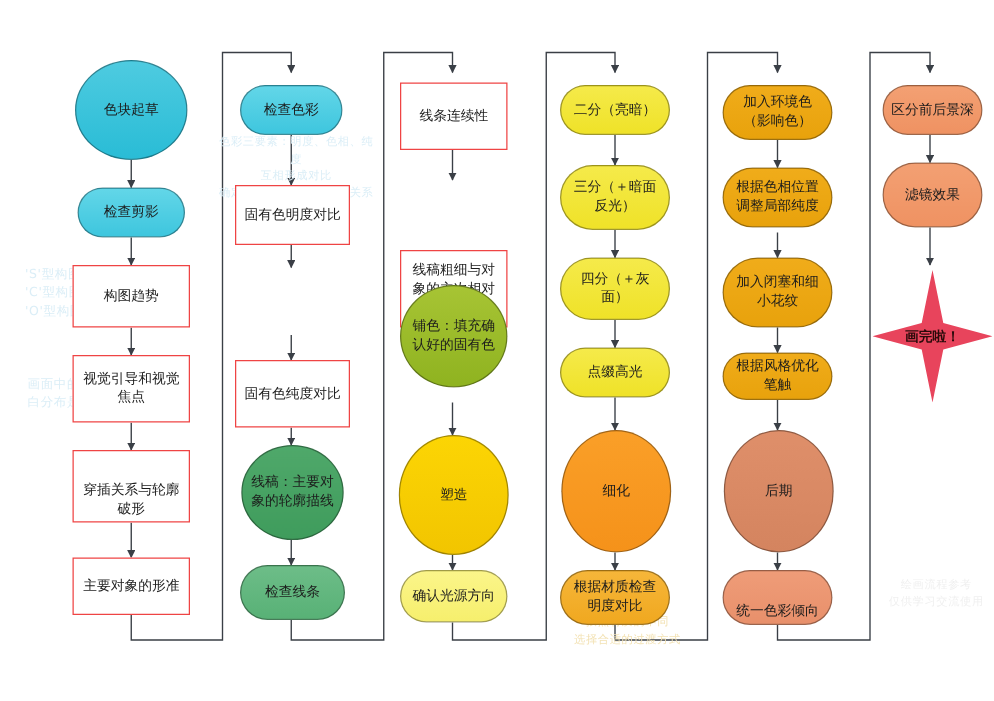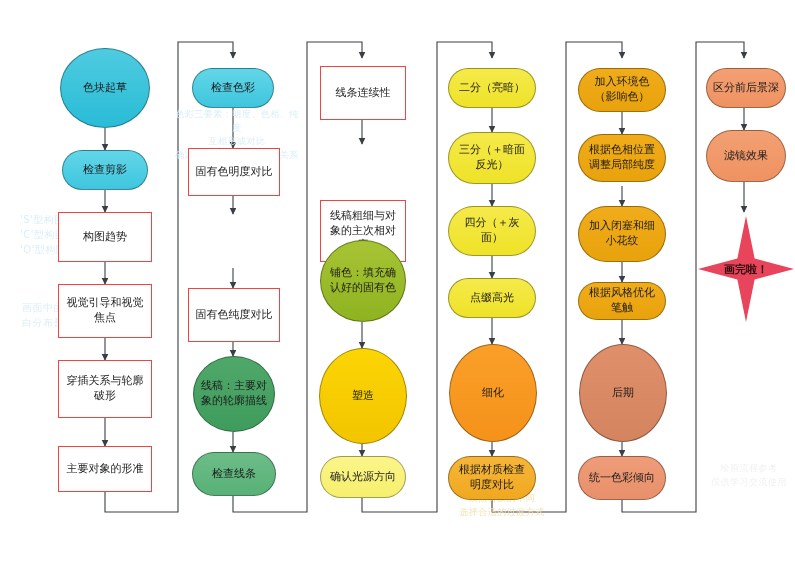--- a/index.html
+++ b/index.html
@@ -155,21 +155,21 @@
   </div>
 
   <div class="node rect" style="left:58px;top:212px;width:94px;height:50px;">
     <span class="lbl">构图趋势</span>
   </div>
 
   <div class="node rect" style="left:58px;top:284px;width:94px;height:54px;">
     <span class="lbl">视觉引导和视觉焦点</span>
   </div>
 
-  <div class="node rect" style="left:58px;top:360px;width:94px;height:58px;">
+  <div class="node rect" style="left:58px;top:360px;width:94px;height:58px;align-items:flex-end;">
     <span class="lbl">穿插关系与轮廓破形</span>
   </div>
 
   <div class="node rect" style="left:58px;top:446px;width:94px;height:46px;">
     <span class="lbl">主要对象的形准</span>
   </div>
 
   <div class="node pill c-cyan-light" style="left:192px;top:68px;width:82px;height:40px;">
     <span class="lbl">检查色彩</span>
   </div>
@@ -192,21 +192,21 @@
   </div>
 
   <div class="node rect" style="left:320px;top:66px;width:86px;height:54px;">
     <span class="lbl">线条连续性</span>
   </div>
 
   <div class="node rect" style="left:320px;top:160px;width:86px;height:62px;margin-top:40px;">
     <span class="lbl">线稿粗细与对象的主次相对应</span>
   </div>
 
-  <div class="node circle c-olive" style="left:320px;top:240px;width:86px;height:82px;justify-content:center;">
+  <div class="node circle c-olive" style="left:320px;top:228px;width:86px;height:82px;justify-content:center;">
     <span class="lbl">铺色：填充确认好的固有色</span>
   </div>
 
   <div class="node circle c-gold" style="left:319px;top:348px;width:88px;height:96px;">
     <span class="lbl">塑造</span>
   </div>
 
   <div class="node pill c-yellow-pale" style="left:320px;top:456px;width:86px;height:42px;">
     <span class="lbl">确认光源方向</span>
   </div>
@@ -248,21 +248,21 @@
   </div>
 
   <div class="node pill c-amber" style="left:578px;top:282px;width:88px;height:38px;">
     <span class="lbl">根据风格优化笔触</span>
   </div>
 
   <div class="node circle c-salmon-circ" style="left:579px;top:344px;width:88px;height:98px;">
     <span class="lbl">后期</span>
   </div>
 
-  <div class="node pill c-salmon-pill" style="left:578px;top:456px;width:88px;height:44px;">
+  <div class="node pill c-salmon-pill" style="left:578px;top:456px;width:88px;height:44px;align-items:flex-end;">
     <span class="lbl">统一色彩倾向</span>
   </div>
 
   <div class="node pill c-coral" style="left:706px;top:68px;width:80px;height:40px;">
     <span class="lbl">区分前后景深</span>
   </div>
 
   <div class="node pill c-coral" style="left:706px;top:130px;width:80px;height:52px;">
     <span class="lbl">滤镜效果</span>
   </div>

